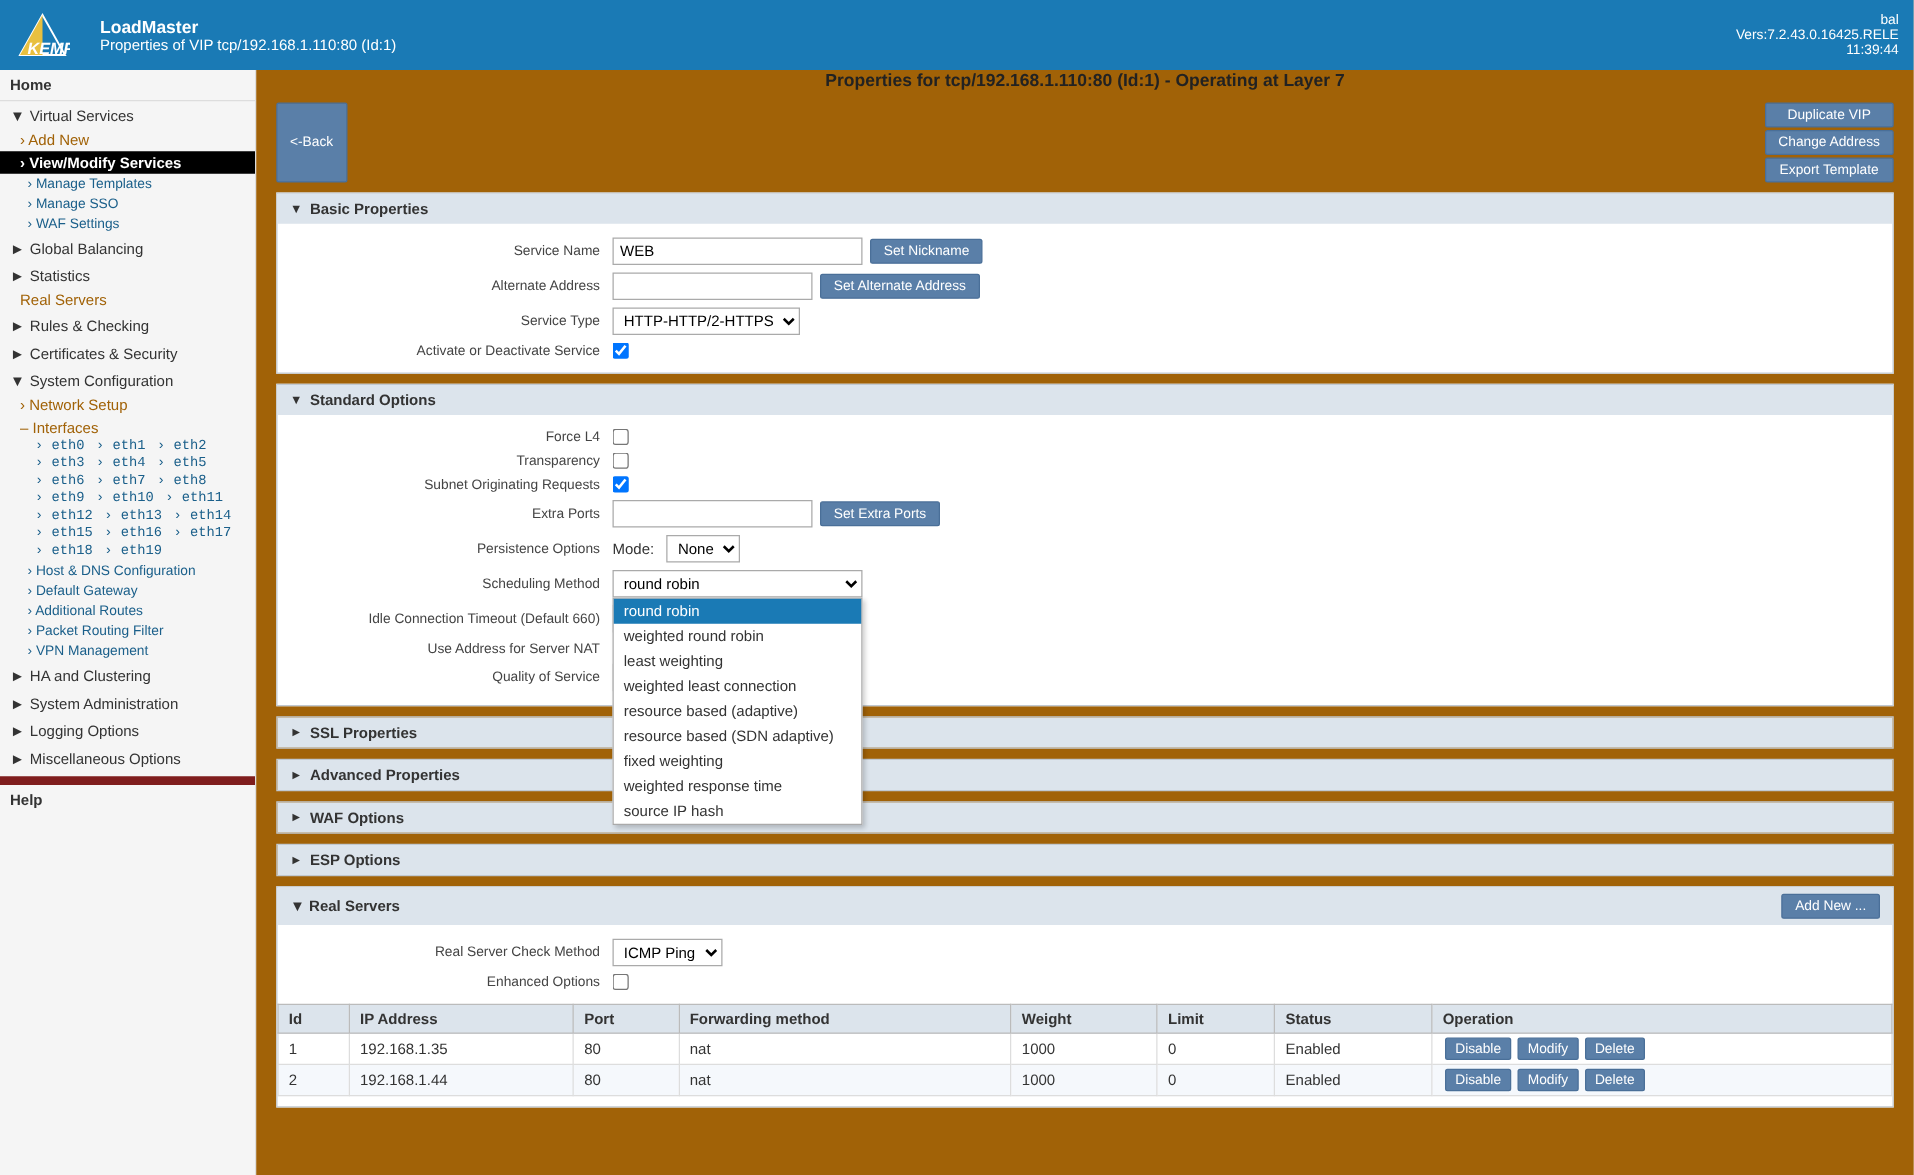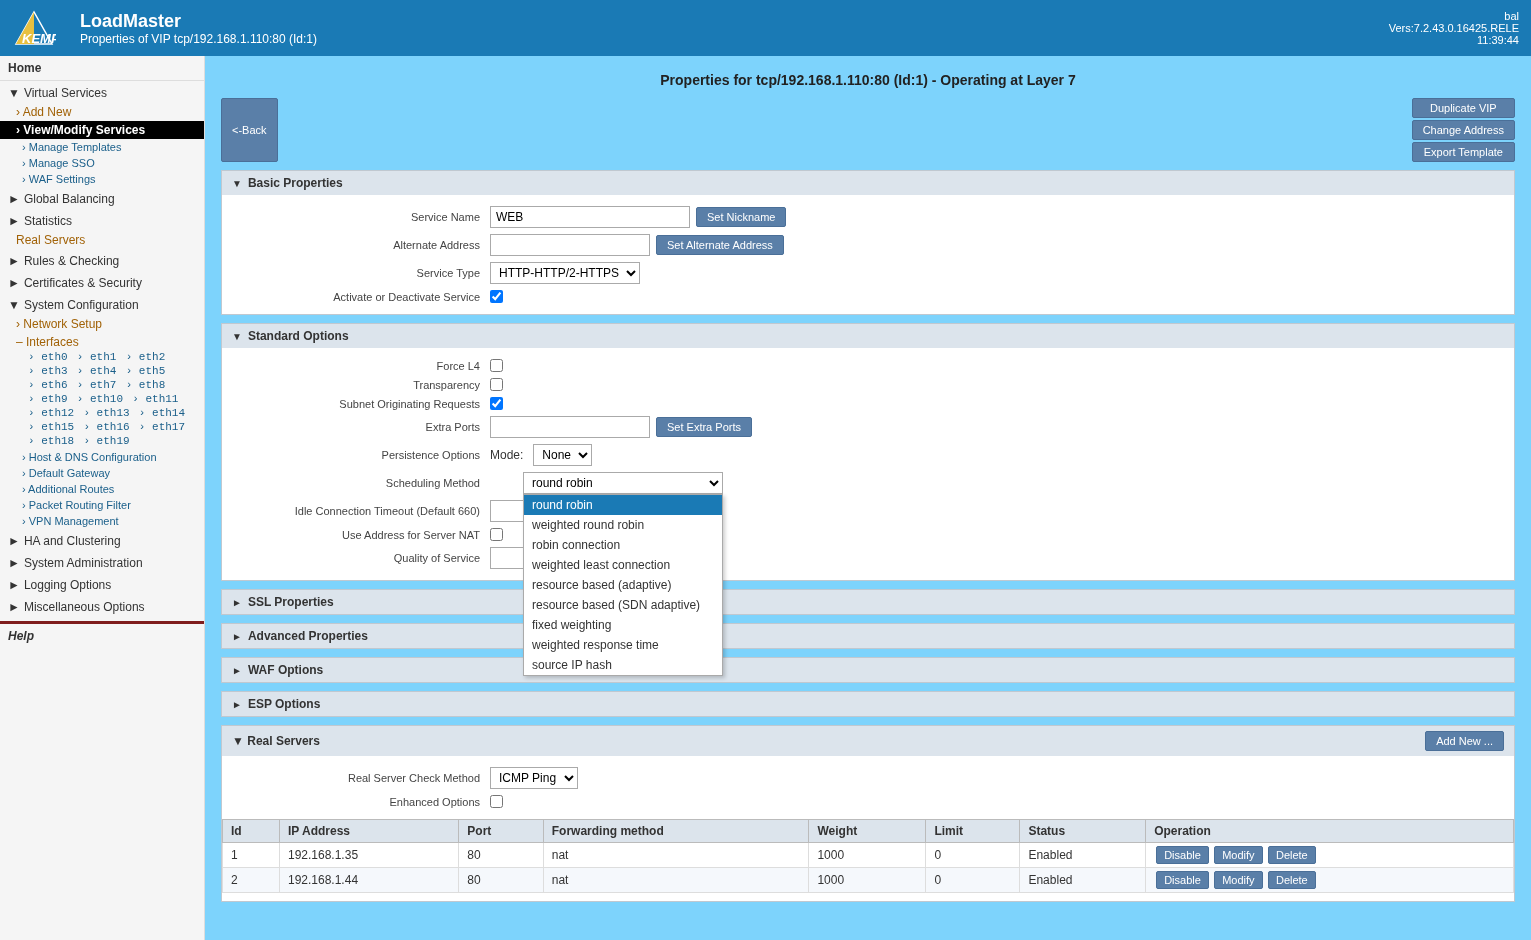--- a/index.html
+++ b/index.html
@@ -2,62 +2,62 @@
 <html><head>
   <meta charset="utf-8">
   <style>
     * { box-sizing: border-box; margin: 0; padding: 0; }
     body { font-family: Arial, sans-serif; font-size: 12px; background: #f0f0f0; color: #333; }
 
     
     .header { background: #1a7ab5; display: flex; align-items: center; padding: 0 12px; height: 56px; }
     .logo { background: #1a7ab5; display: flex; align-items: center; margin-right: 16px; }
     .header-title { color: white; flex: 1; }
-    .header-title .product { font-size: 18px; font-weight: bold; }
+    .header-title .product { font-size: 14px; font-weight: bold; }
     .header-title .subtitle { font-size: 12px; }
     .header-right { color: white; font-size: 11px; text-align: right; }
 
     
     .layout { display: flex; min-height: calc(100vh - 56px); }
 
     
     .sidebar { width: 205px; background: #f5f5f5; border-right: 1px solid #ddd; flex-shrink: 0; font-size: 12px; }
     .sidebar-section { font-weight: normal; color: #333; padding: 5px 8px 3px; cursor: pointer; }
     .sidebar-link { color: #a16207; padding: 2px 8px 2px 16px; cursor: pointer; display: block; }
     .sidebar-link.active { background: #000000; color: white; font-weight: bold; }
     .sidebar-sublink { color: #1a5f8a; padding: 2px 4px 2px 22px; cursor: pointer; display: block; font-size: 11px; }
     .home-item { padding: 5px 8px; font-weight: bold; cursor: pointer; border-bottom: 1px solid #ddd; }
-    .help-item { padding: 5px 8px; font-weight: bold; cursor: pointer; border-top: 3px solid #7f1d1d; margin-top: 4px; font-style: italic; }
+    .help-item { padding: 5px 8px; font-weight: bold; cursor: pointer; border-top: 7px solid #7f1d1d; margin-top: 4px; }
     .section-arrow { display: inline-block; margin-right: 4px; }
     .eth-grid { display: flex; flex-wrap: wrap; padding-left: 28px; gap: 1px; font-family: Liberation Mono, monospace; }
     .eth-link { color: #1a5f8a; font-size: 11px; cursor: pointer; white-space: nowrap; }
 
     
-    .main { flex: 1; padding: 16px 16px; background: #7dd3fc; overflow: auto; }
+    .main { flex: 1; padding: 0 16px; background: #a16207; overflow: auto; }
     .page-title { text-align: center; font-size: 14px; font-weight: bold; margin-bottom: 10px; color: #222; }
 
     
     .action-bar { display: flex; justify-content: space-between; margin-bottom: 8px; }
     .btn { background: #5a7fa8; color: white; border: 1px solid #4a6f98; padding: 3px 10px; cursor: pointer; font-size: 11px; border-radius: 2px; }
     .btn-group { display: flex; gap: 2px; flex-direction: column; }
 
     
     .section { border: 1px solid #c0c8d0; margin-bottom: 8px; background: #fff; }
     .section-header { background: #dce4ec; padding: 5px 10px; font-weight: bold; font-size: 12px; display: flex; align-items: center; cursor: pointer; }
     .section-header .arrow { margin-right: 6px; font-size: 10px; }
     .section-body { padding: 8px 0; }
     .form-row { display: flex; align-items: center; padding: 3px 8px; }
     .form-label { text-align: right; min-width: 260px; padding-right: 10px; color: #444; font-size: 11px; }
     .form-control { display: flex; align-items: center; gap: 6px; }
     input[type="text"] { border: 1px solid #aaa; padding: 2px 5px; font-size: 12px; height: 22px; }
     input[type="checkbox"] { cursor: pointer; }
     select { border: 1px solid #aaa; padding: 2px 4px; font-size: 12px; height: 22px; background: white; }
 
     
-    .dropdown-container { position: relative; display: inline-block; margin-left: 33px; }
+    .dropdown-container { position: relative; display: inline-block; }
     .dropdown-list { position: absolute; top: 22px; left: 0; background: white; border: 1px solid #aaa; z-index: 100; min-width: 200px; box-shadow: 2px 2px 4px rgba(0,0,0,0.2); }
     .dropdown-option { padding: 3px 8px; cursor: pointer; font-size: 12px; white-space: nowrap; }
     .dropdown-option.selected { background: #1a7ab5; color: white; }
 
     
     .rs-table { width: 100%; border-collapse: collapse; font-size: 12px; }
     .rs-table th { background: #dce4ec; border: 1px solid #bbb; padding: 4px 8px; text-align: left; font-weight: bold; }
     .rs-table td { border: 1px solid #ddd; padding: 3px 8px; }
     .rs-table tr:nth-child(even) td { background: #f5f8fc; }
 
@@ -282,21 +282,21 @@
         <div class="form-row" style="position:relative;">
           <div class="form-label">Scheduling Method</div>
           <div class="form-control">
             <div class="dropdown-container">
               <select style="width:200px;">
                 <option>round robin</option>
               </select>
               <div class="dropdown-list">
                 <div class="dropdown-option selected">round robin</div>
                 <div class="dropdown-option">weighted round robin</div>
-                <div class="dropdown-option">robin connection</div>
+                <div class="dropdown-option">least weighting</div>
                 <div class="dropdown-option">weighted least connection</div>
                 <div class="dropdown-option">resource based (adaptive)</div>
                 <div class="dropdown-option">resource based (SDN adaptive)</div>
                 <div class="dropdown-option">fixed weighting</div>
                 <div class="dropdown-option">weighted response time</div>
                 <div class="dropdown-option">source IP hash</div>
               </div>
             </div>
           </div>
         </div>

